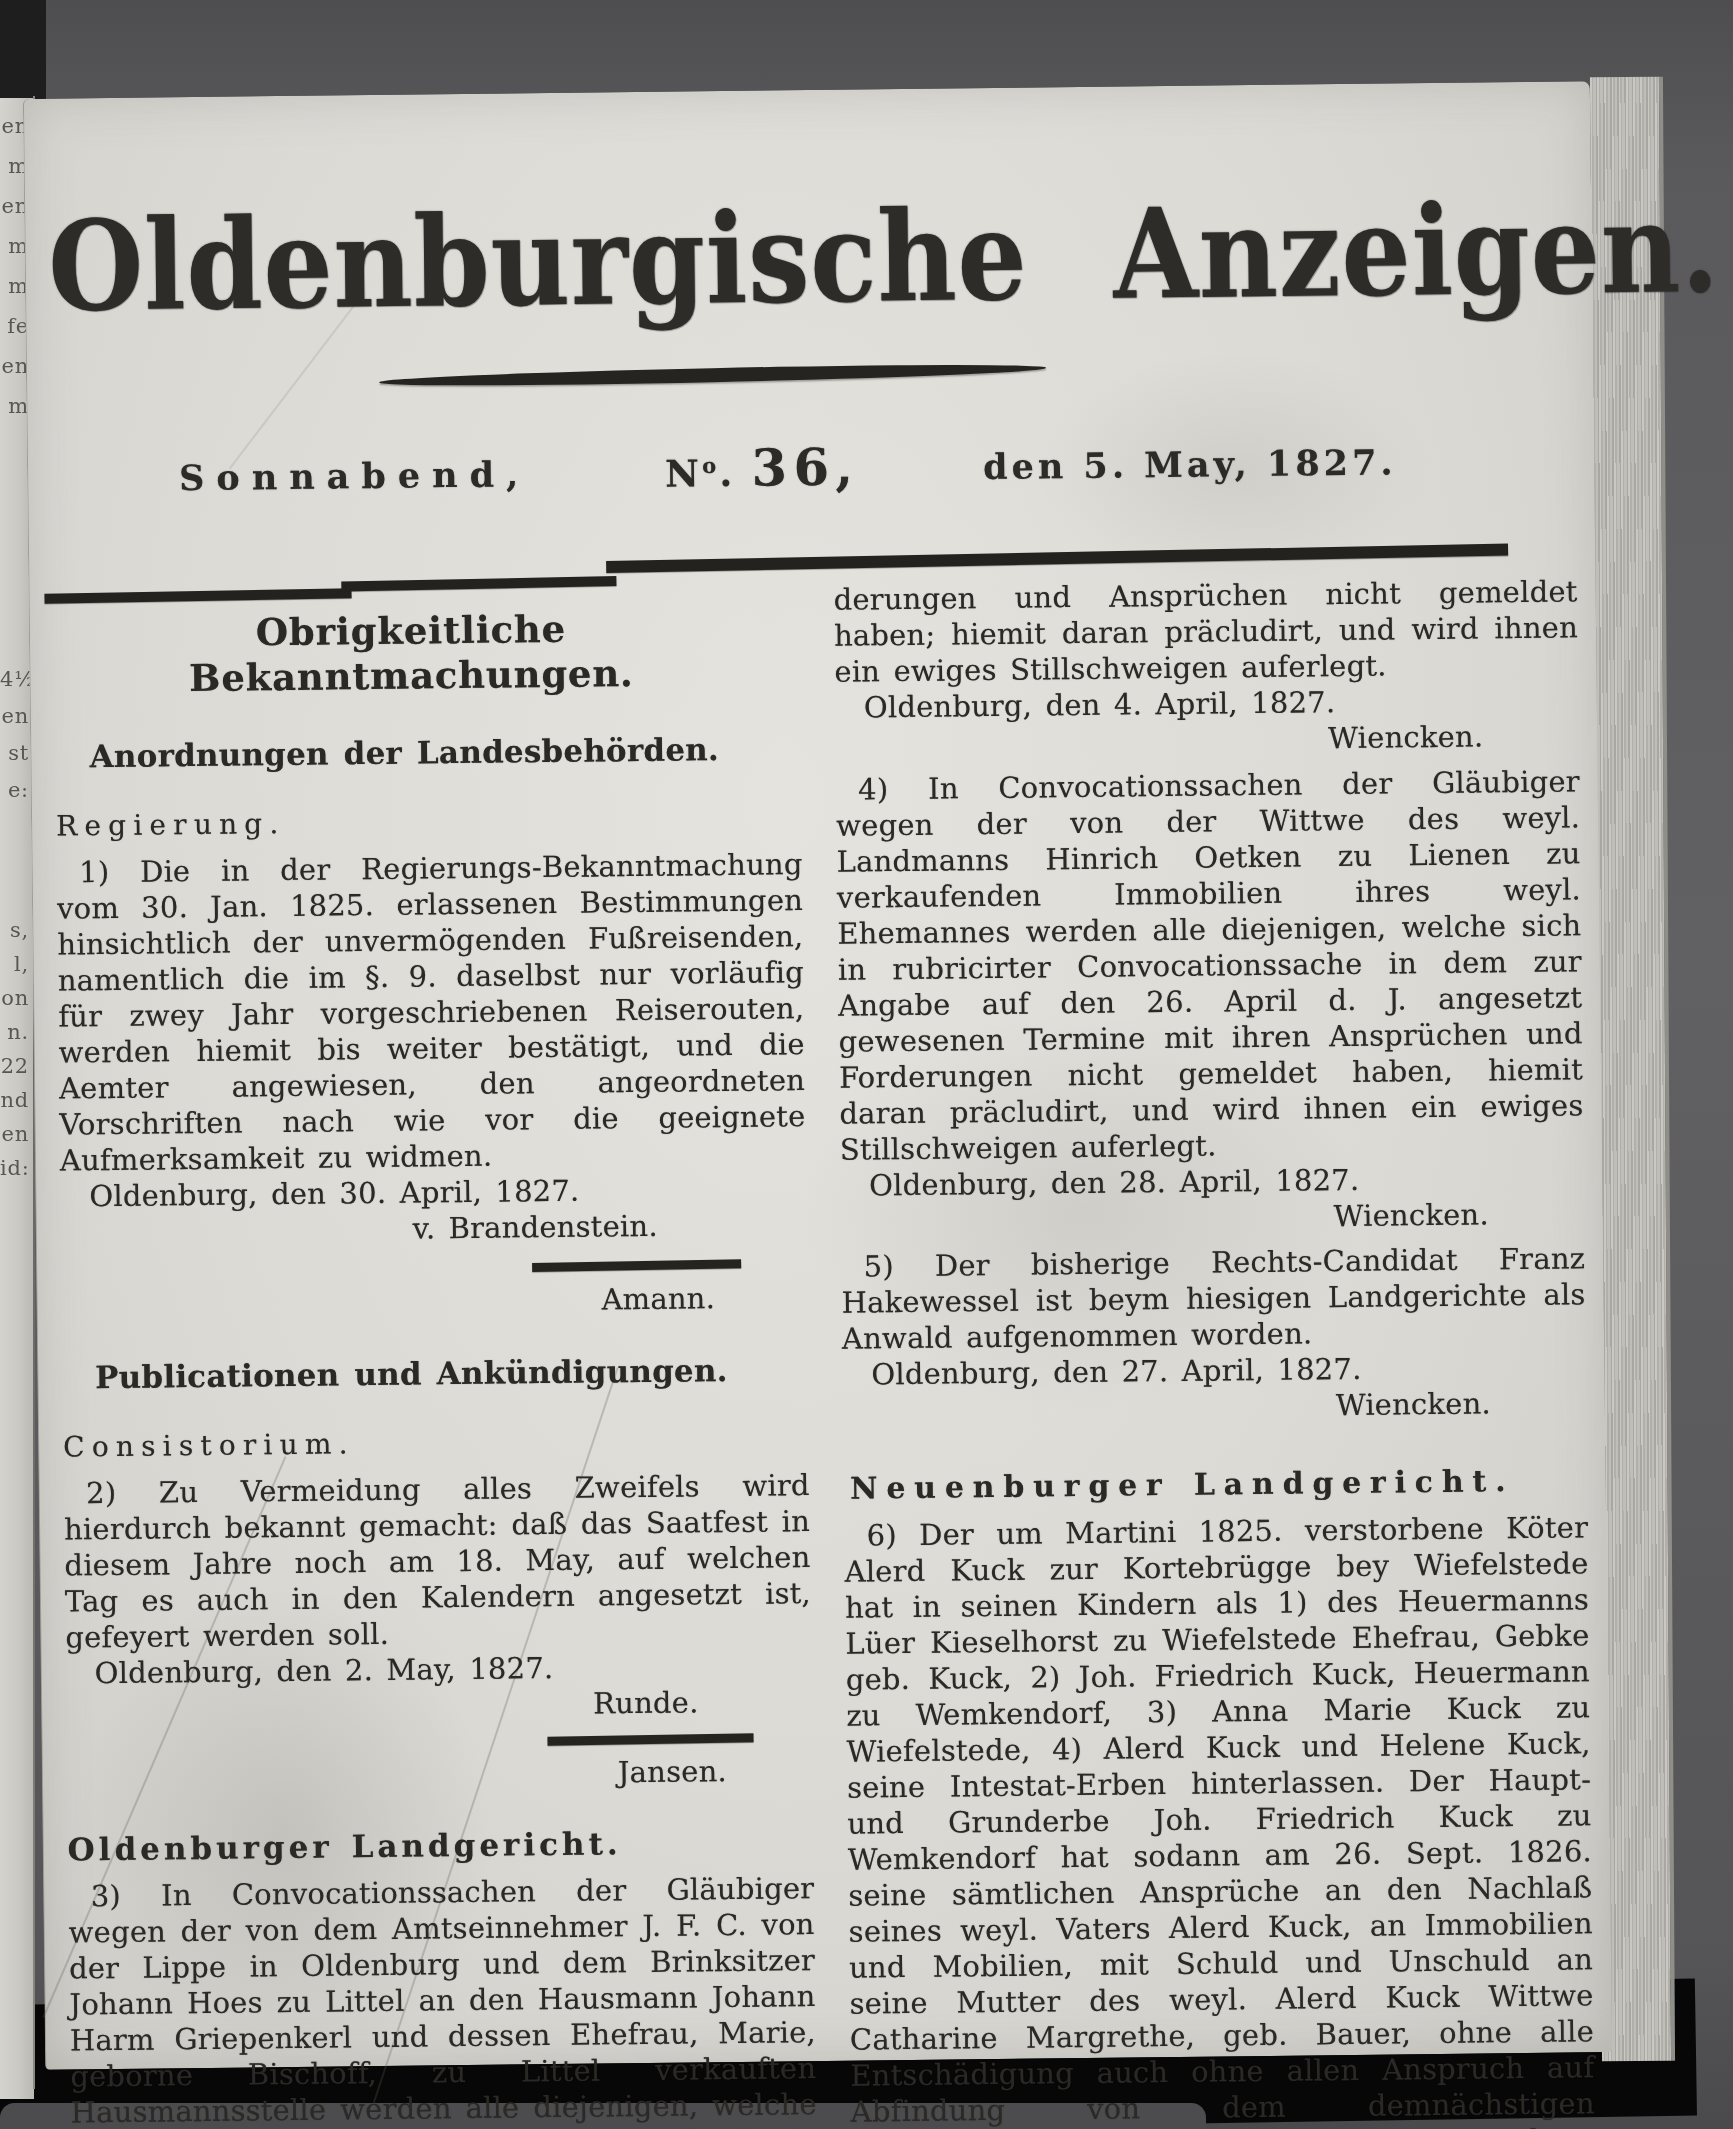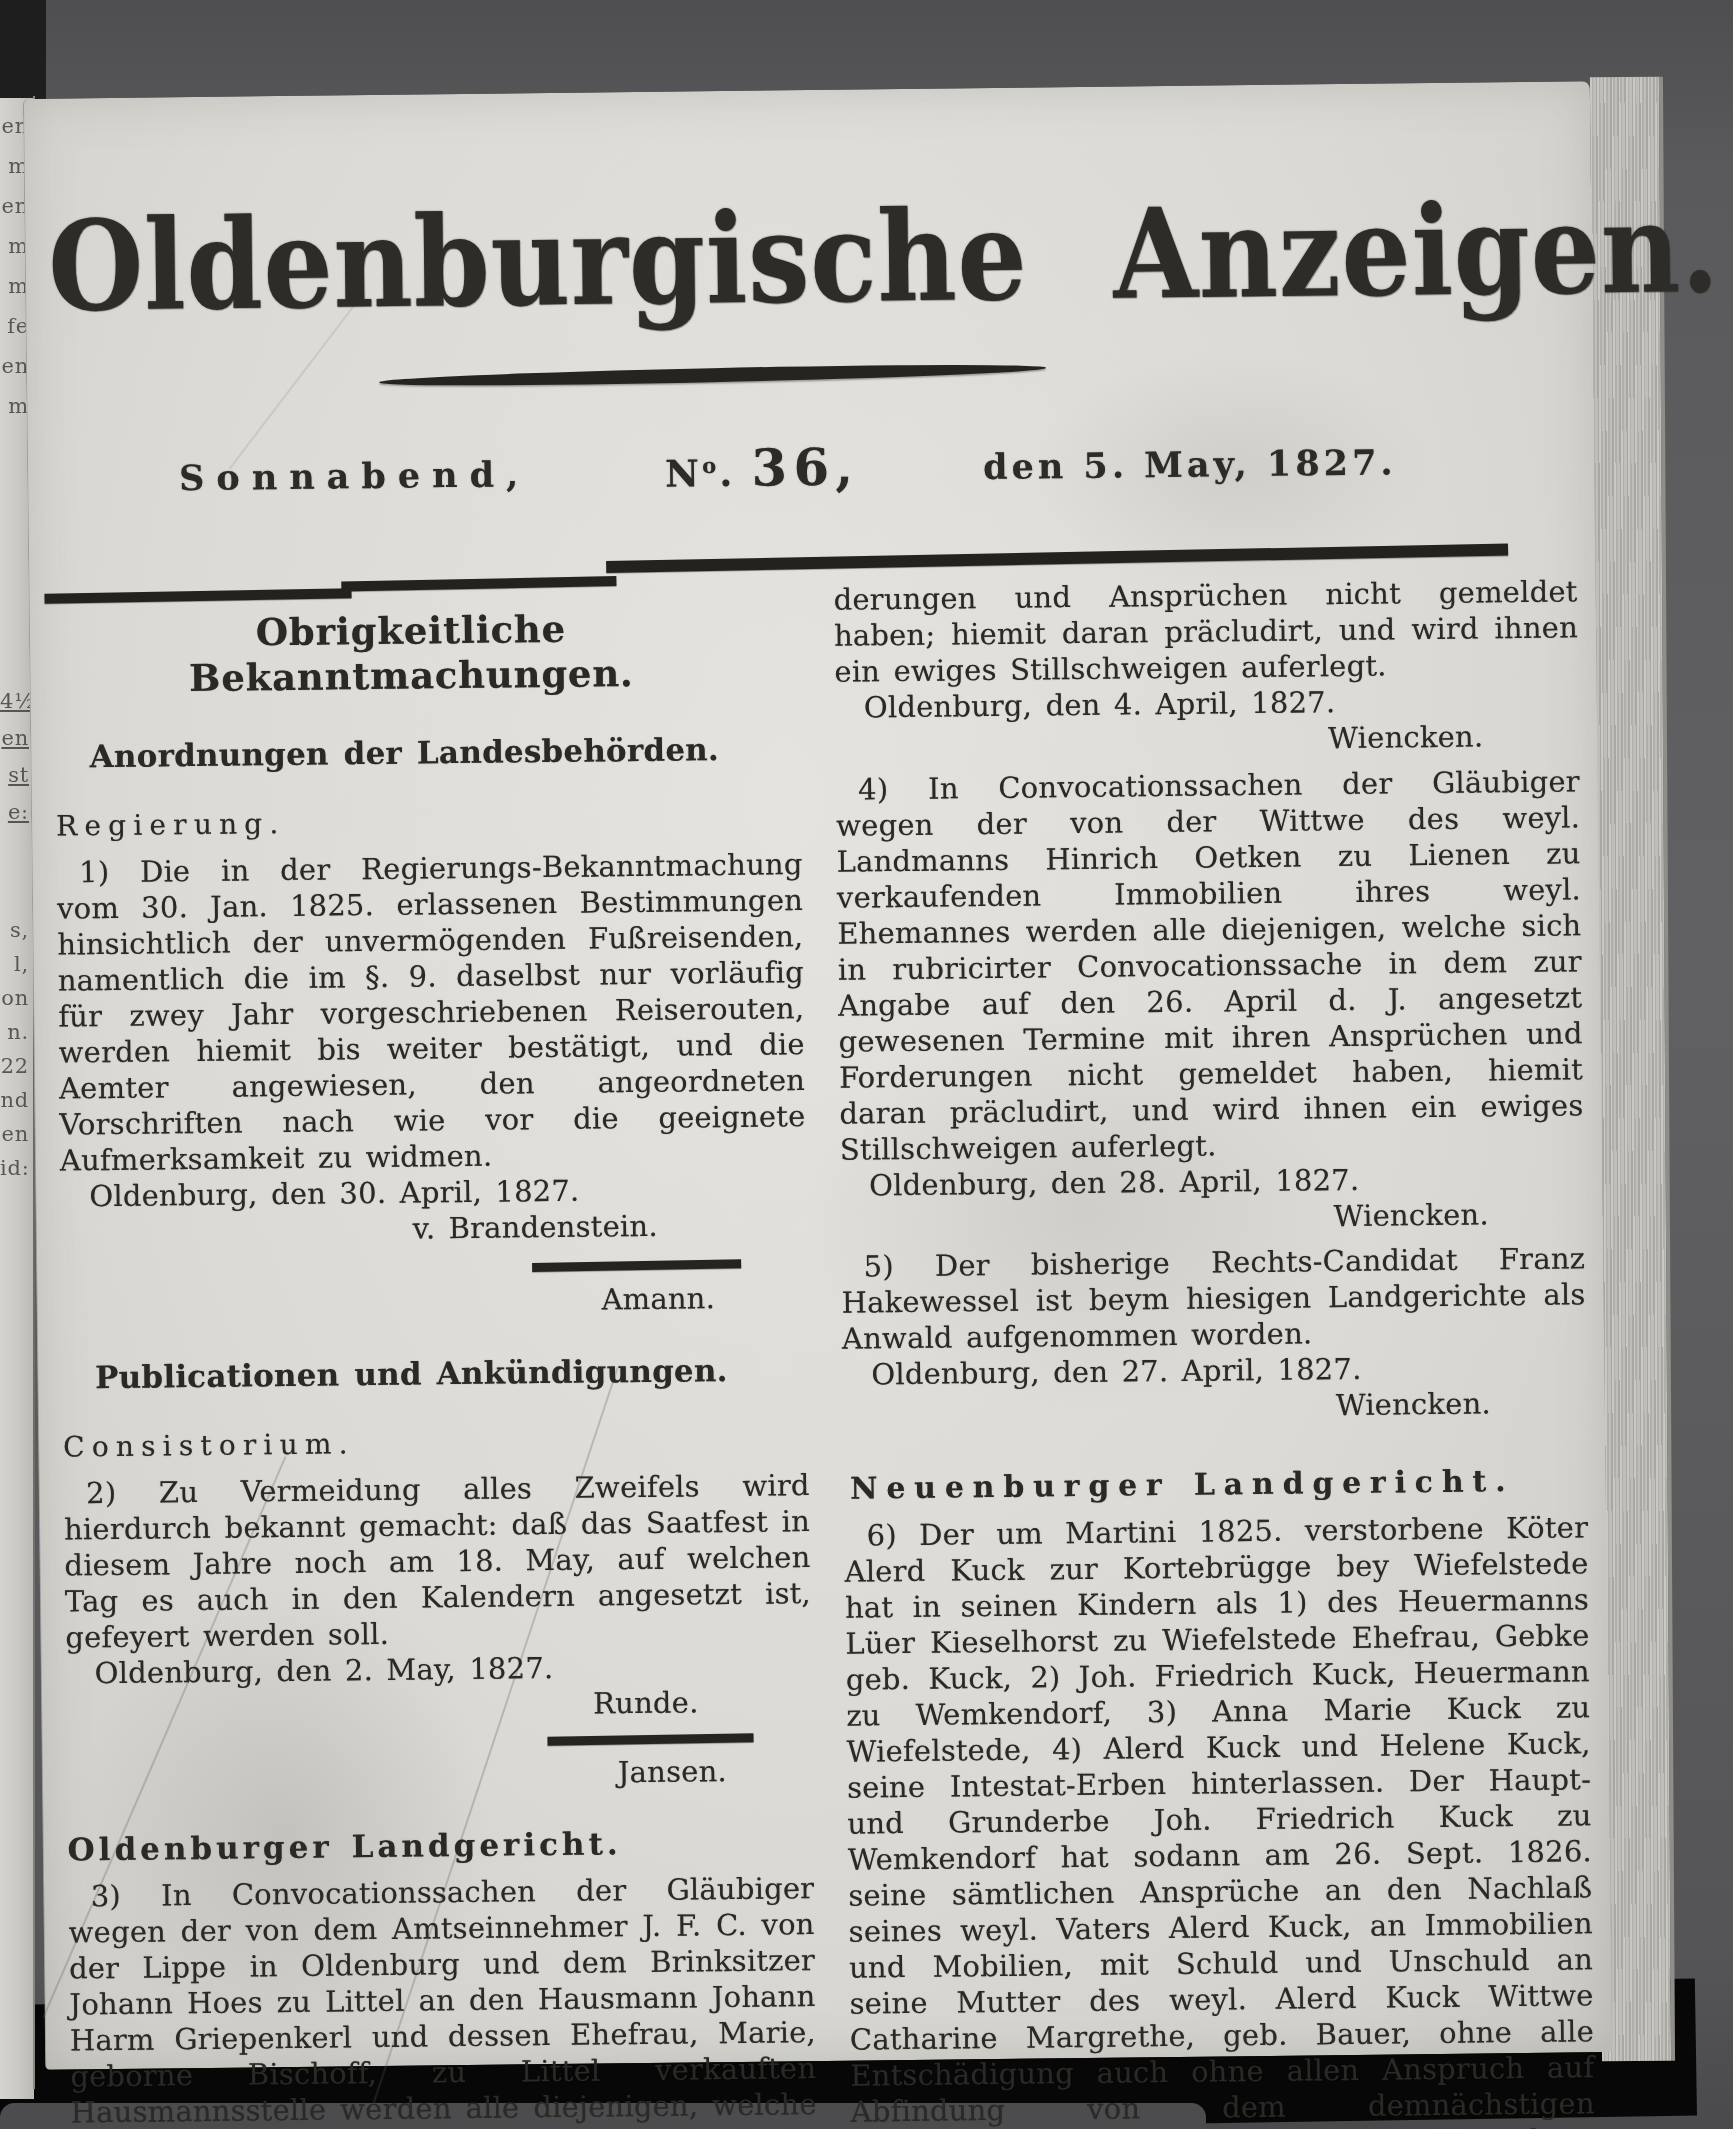--- a/index.html
+++ b/index.html
@@ -15,21 +15,21 @@
     background:#4c4c4e;border-radius:14.5px 14.5px 0 0;}
   
   .prev-strip{position:absolute;left:0;top:98px;width:34px;height:2001px;
     background:linear-gradient(90deg,#d4d3ce 0%,#cac9c4 55%,#b9b8b3 100%);}
   .fold-line{position:absolute;left:33px;top:96px;width:2.4px;height:1993px;
     background:linear-gradient(180deg,#8a8984,#636260 30%,#6e6d69 70%,#8a8984);}
   .frag-col{position:absolute;width:29px;text-align:right;font-size:21px;color:#45423e;
     opacity:.85;letter-spacing:0.8px;}
   .frag-col span{display:block;}
   #fragg1{left:0;top:106px;line-height:40px;}
-  #fragg2{left:0;top:683px;line-height:37px;text-decoration:underline;}
+  #fragg2{left:0;top:661px;line-height:37px;}
   #fragg3{left:0;top:913px;line-height:34px;}
   
   .page-stack{position:absolute;left:1596px;top:77px;width:69px;height:1984px;
     background:repeating-linear-gradient(90deg,#c9c8c3 0 1.6px,#b0afaa 1.6px 3.2px,#bfbeb9 3.2px 5.6px,#a8a7a2 5.6px 7.2px);
     border-right:4px solid #8f8e89;transform:rotate(-0.35deg);}
   
   .page{position:absolute;left:34px;top:90px;width:1566px;height:1971px;
     background:radial-gradient(ellipse at 48% 36%,#e4e3de 0%,#dbdad5 55%,#d2d1cc 85%,#c9c8c3 100%);
     border-radius:6.4px 8px 4.8px 4.8px;transform:rotate(-0.65deg);transform-origin:50% 50%;
     border-left:1.6px solid rgba(90,88,84,.45);box-shadow:inset 0 0 48px rgba(120,118,112,.25);}

